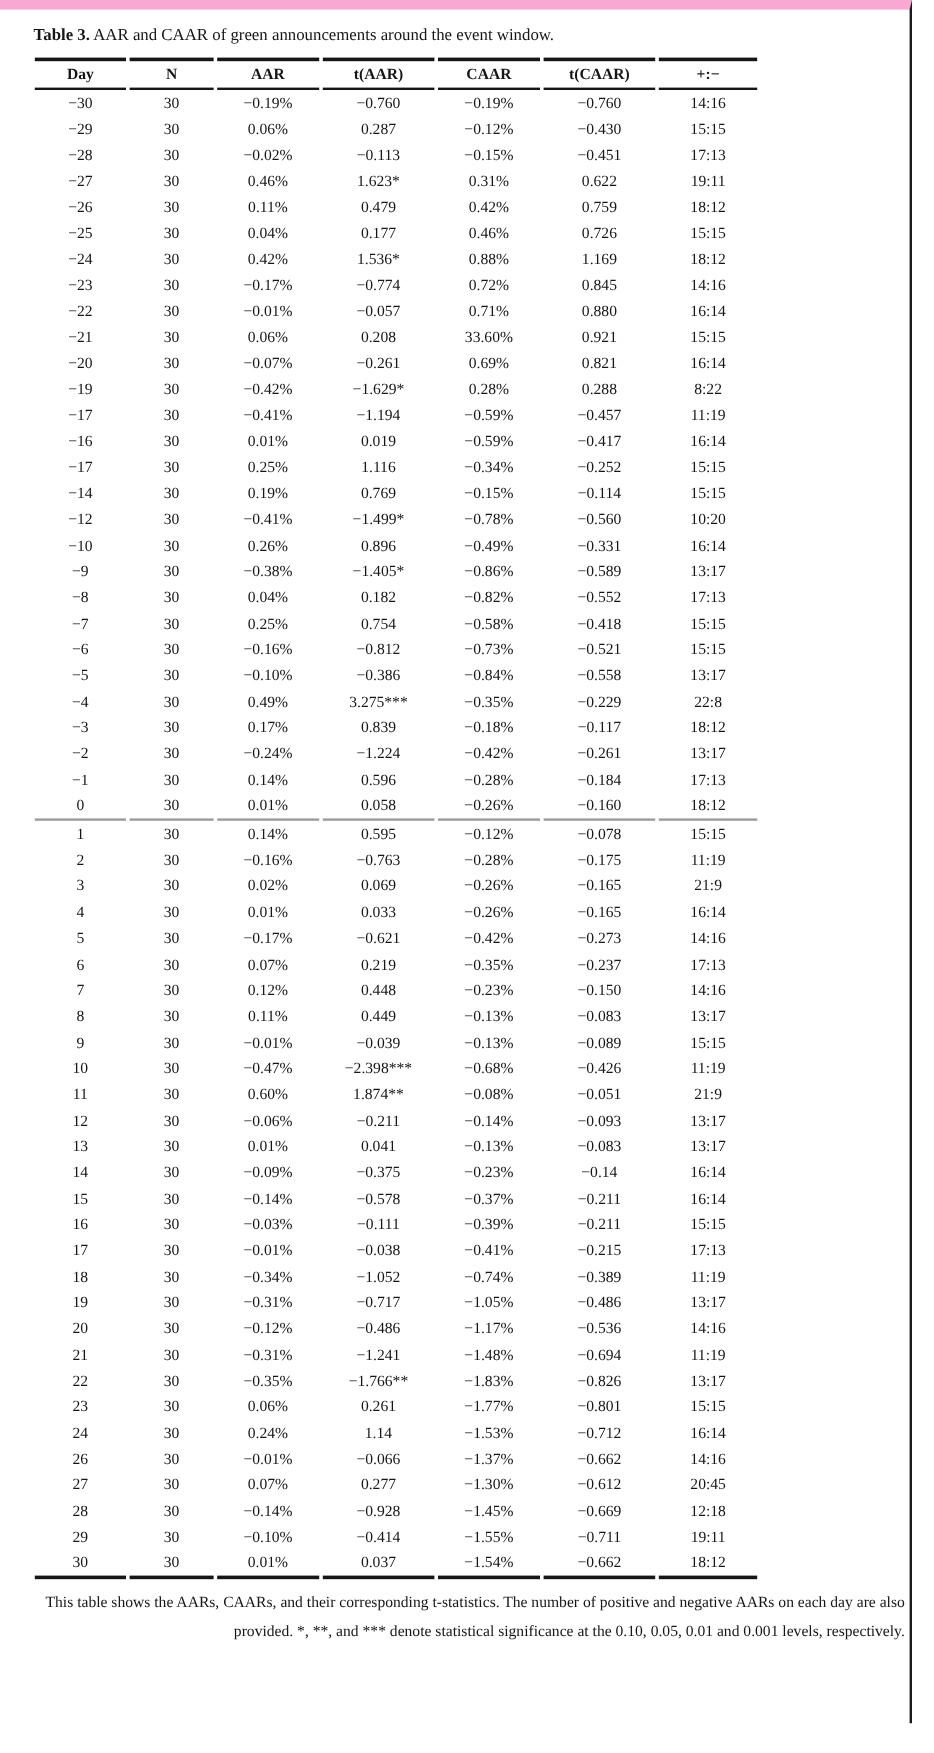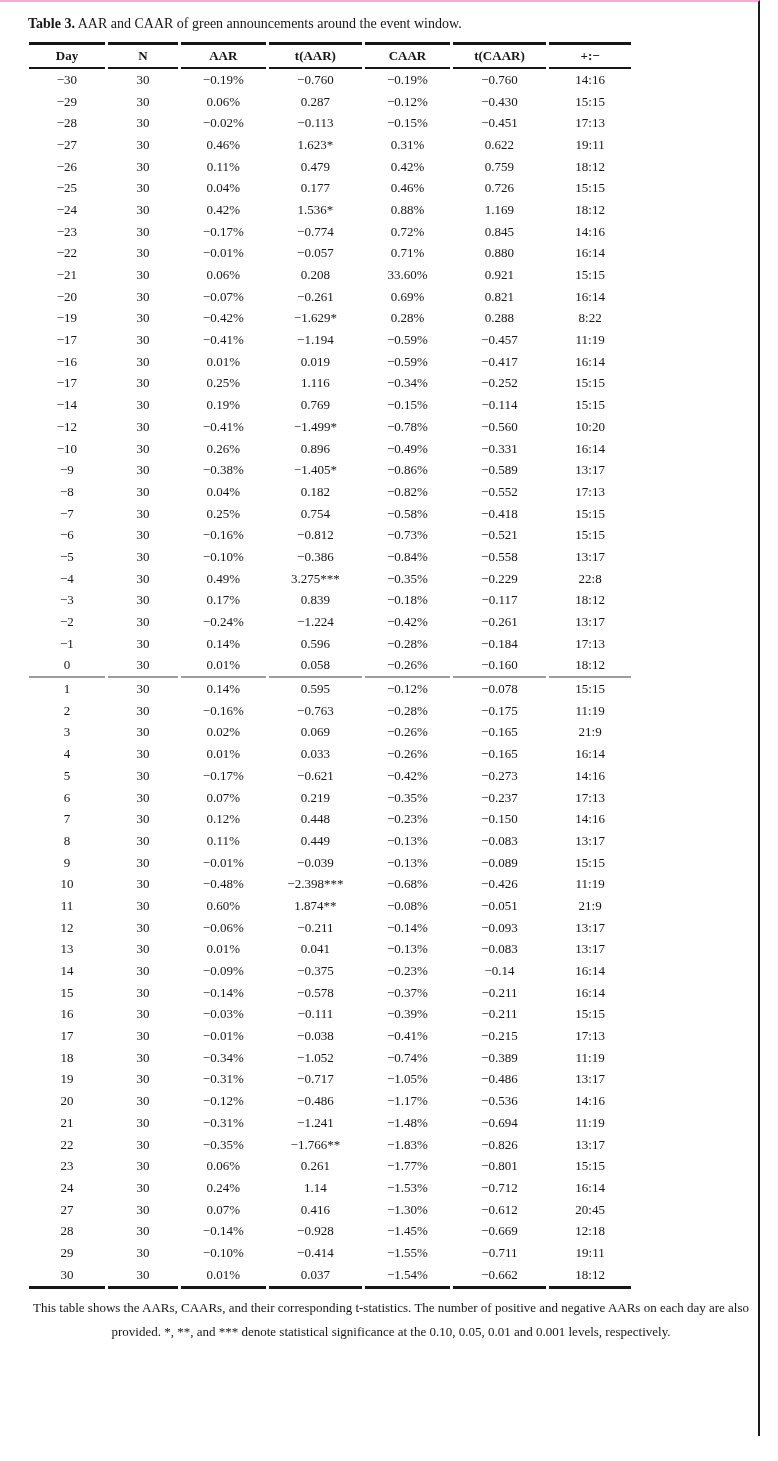--- a/index.html
+++ b/index.html
@@ -11,21 +11,21 @@
     width: 778px;
     height: 1461px;
     font-family: "Liberation Serif", serif;
     color: #161616;
     position: relative;
   }
   .page {
     box-sizing: border-box;
     width: 760px;
     height: 1436px;
-    border-top: 2px solid #f9a8d4;
+    border-top: 8px solid #f9a8d4;
     border-right: 2px solid #1b1b1b;
     padding-top: 10px;
     overflow: hidden;
   }
   .title {
     margin: 3px 10px 9px 28px;
     font-size: 14px;
     line-height: 18px;
   }
   .title .title-label { font-weight: bold; }
@@ -59,21 +59,21 @@
   col.c-aar   { width: 14.5%; }
   col.c-taar  { width: 16%; }
   col.c-caar  { width: 14.5%; }
   col.c-tcaar { width: 16%; }
   col.c-ratio { width: 14%; }
   .footnote {
     margin: 7px 0 0 28px;
     width: 726px;
     font-size: 13px;
     line-height: 24px;
-    text-align: center;
+    text-align: right;
   }
 </style>
 </head>
 <body>
 
 <div class="page">
 
   <p class="title">
     <span class="title-label">Table 3.</span>
     <span class="title-text">AAR and CAAR of green announcements around the event window.</span>
@@ -430,21 +430,21 @@
           <td>30</td>
           <td>−0.01%</td>
           <td>−0.039</td>
           <td>−0.13%</td>
           <td>−0.089</td>
           <td>15:15</td>
         </tr>
         <tr>
           <td>10</td>
           <td>30</td>
-          <td>−0.48%</td>
+          <td>−0.47%</td>
           <td>−2.398***</td>
           <td>−0.68%</td>
           <td>−0.426</td>
           <td>11:19</td>
         </tr>
         <tr>
           <td>11</td>
           <td>30</td>
           <td>0.60%</td>
           <td>1.874**</td>
@@ -563,24 +563,33 @@
         <tr>
           <td>24</td>
           <td>30</td>
           <td>0.24%</td>
           <td>1.14</td>
           <td>−1.53%</td>
           <td>−0.712</td>
           <td>16:14</td>
         </tr>
         <tr>
+          <td>26</td>
+          <td>30</td>
+          <td>−0.01%</td>
+          <td>−0.066</td>
+          <td>−1.37%</td>
+          <td>−0.662</td>
+          <td>14:16</td>
+        </tr>
+        <tr>
           <td>27</td>
           <td>30</td>
           <td>0.07%</td>
-          <td>0.416</td>
+          <td>0.277</td>
           <td>−1.30%</td>
           <td>−0.612</td>
           <td>20:45</td>
         </tr>
         <tr>
           <td>28</td>
           <td>30</td>
           <td>−0.14%</td>
           <td>−0.928</td>
           <td>−1.45%</td>

